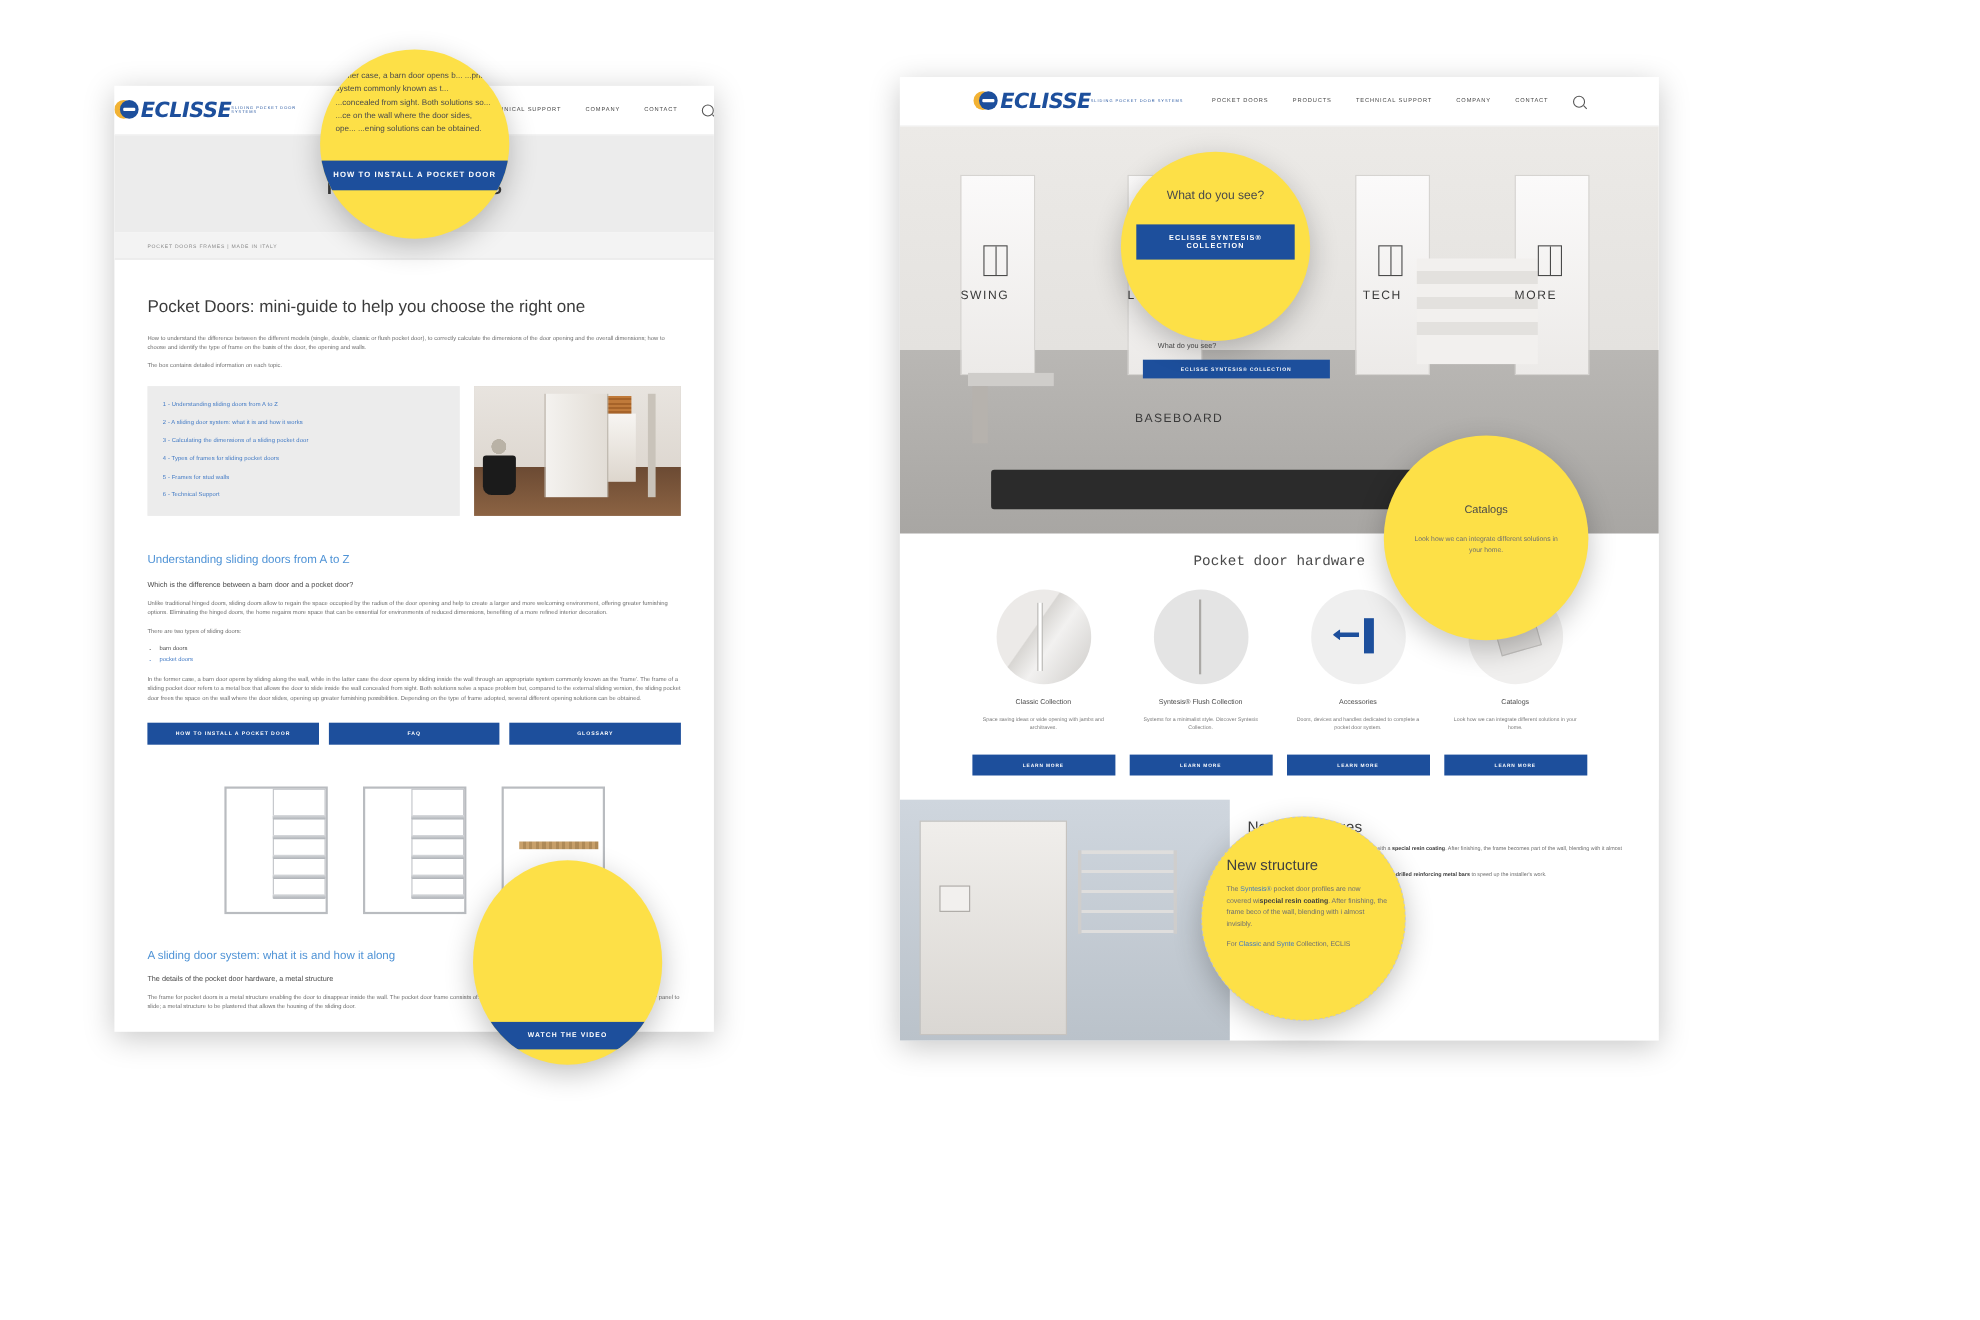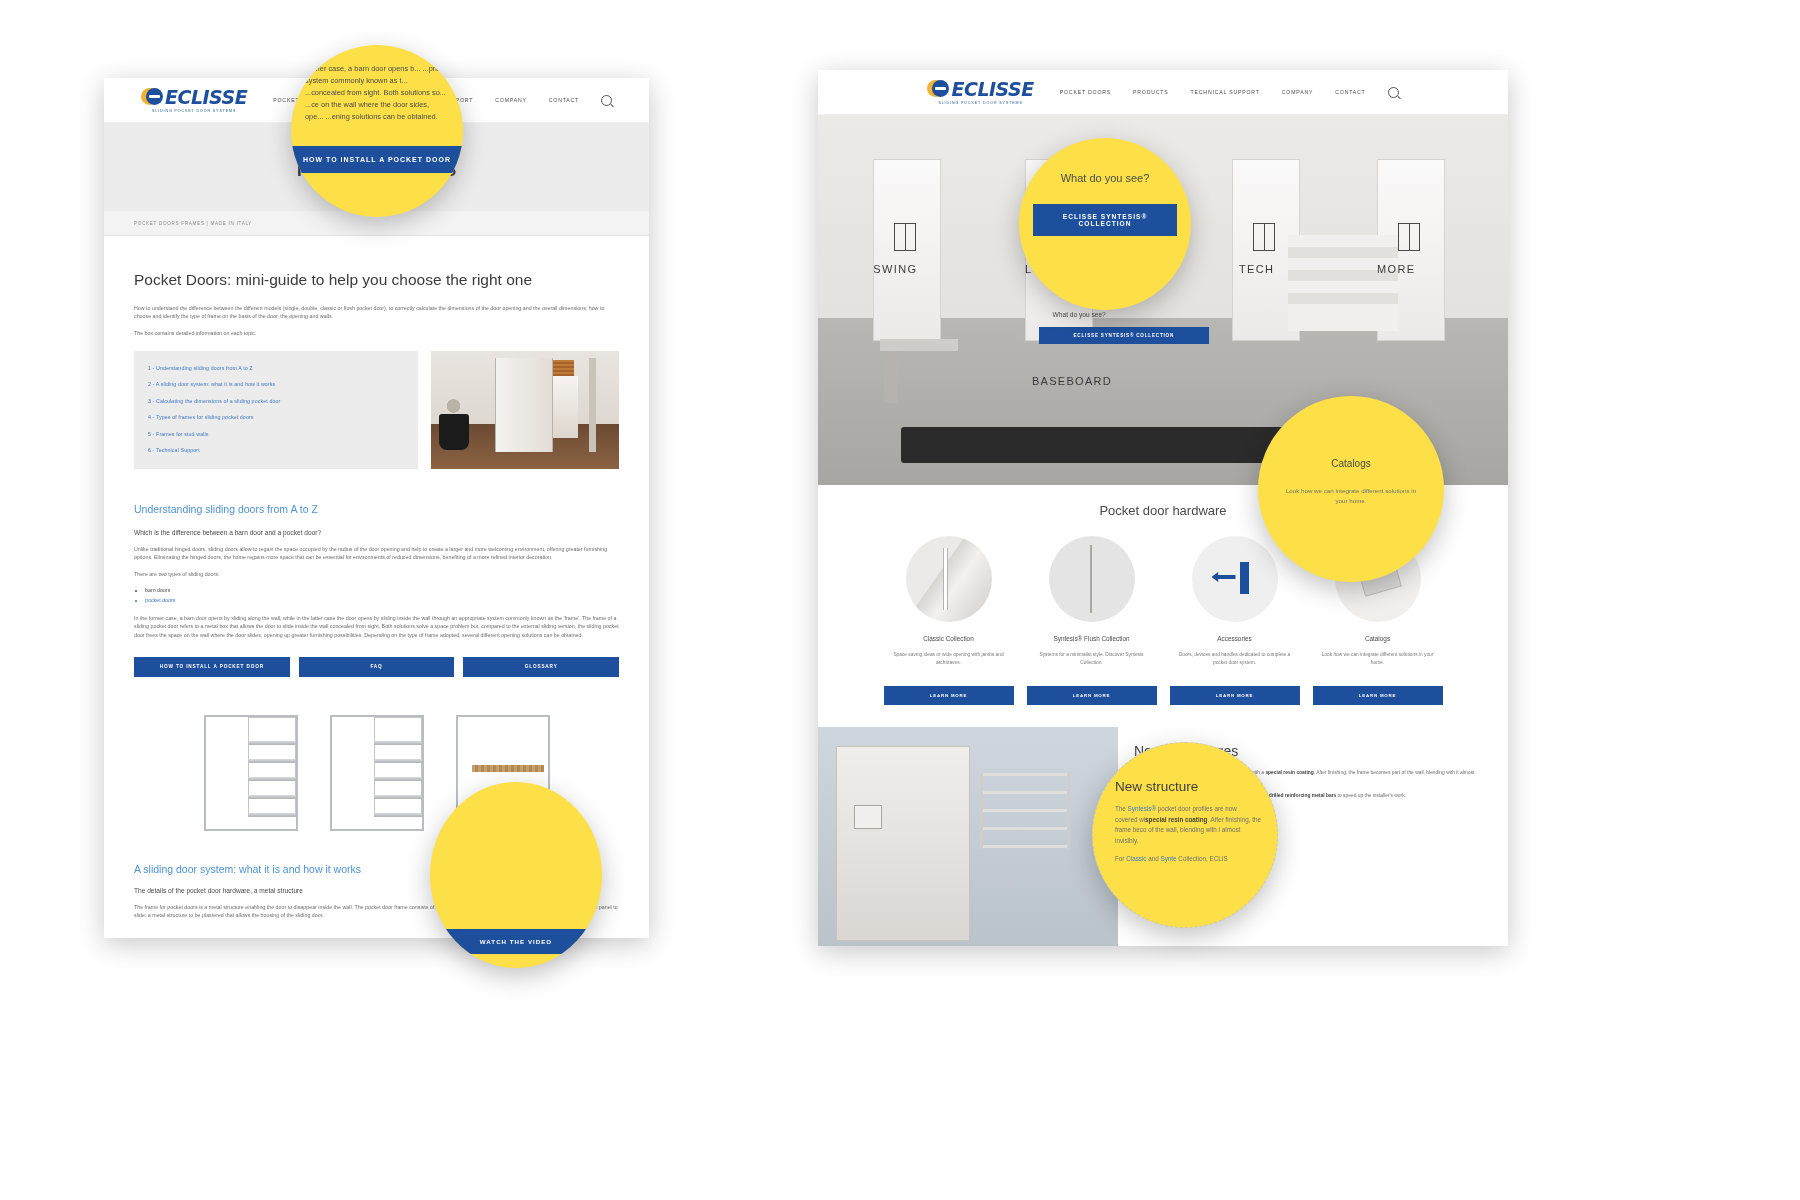--- a/index.html
+++ b/index.html
@@ -6,21 +6,21 @@
   body{width:1800px;height:1200px;overflow:hidden;font-family:"Liberation Sans",sans-serif;-webkit-font-smoothing:antialiased;}
   .stage{position:relative;width:1800px;height:1200px;background:#fff;}
 
   
   .page{position:absolute;background:#fff;box-shadow:0 6px 26px rgba(0,0,0,.22);overflow:hidden;}
   .page-left{left:104px;top:78px;width:545px;height:860px;}
   .page-right{left:818px;top:70px;width:690px;height:876px;}
 
   
   .site-head{display:flex;align-items:center;justify-content:center;gap:26px;height:44px;background:#fff;border-bottom:1px solid #f0f0f0;}
-  .logo{display:flex;flex-direction:column;align-items:center;line-height:1;}
+  .logo{display:flex;flex-direction:row;align-items:center;line-height:1;}
   .logo-row{display:flex;align-items:center;gap:3px;}
   .logo-mark{position:relative;width:21px;height:21px;}
   .logo-mark .c1{position:absolute;left:0;top:1px;width:17px;height:17px;border-radius:50%;background:#f2b233;}
   .logo-mark .c2{position:absolute;left:5px;top:1px;width:17px;height:17px;border-radius:50%;background:#1d4f9c;}
   .logo-mark .c2:after{content:"";position:absolute;left:3px;top:7px;width:11px;height:3px;background:#fff;border-radius:1px;}
   .logo-word{font-family:"DejaVu Sans",sans-serif;font-weight:bold;font-style:italic;font-size:19px;letter-spacing:-.5px;color:#1d4f9c;}
   .logo-sub{font-size:3.6px;letter-spacing:.9px;color:#1d4f9c;margin-top:2px;text-transform:uppercase;}
   .nav{display:flex;align-items:center;gap:22px;}
   .nav a{font-size:5.2px;letter-spacing:.8px;color:#4a4a4a;text-decoration:none;text-transform:uppercase;white-space:nowrap;}
   .nav-search{width:9px;height:9px;border:1.2px solid #555;border-radius:50%;position:relative;}
@@ -77,21 +77,21 @@
   .hp-ico{position:absolute;width:20px;height:26px;border:1.3px solid #4a4a4a;}
   .hp-ico:after{content:"";position:absolute;left:50%;top:0;bottom:0;width:1.3px;background:#4a4a4a;}
   .hp-lab{position:absolute;font-size:11px;letter-spacing:1.4px;color:#3a3a3a;font-weight:300;}
   .hp-rug{position:absolute;left:12%;right:14%;bottom:22px;height:36px;background:#2b2b2b;border-radius:3px;}
   .hp-stairs{position:absolute;right:16%;top:120px;width:110px;height:96px;background:linear-gradient(180deg,#f2f0ee 0 12%,#e3e1de 12% 24%,#f2f0ee 24% 36%,#e3e1de 36% 48%,#f2f0ee 48% 60%,#e3e1de 60% 72%,#f2f0ee 72% 100%);}
   .hp-bench{position:absolute;left:9%;top:224px;width:78px;height:12px;background:#cfcdca;}
   .hp-bench:after{content:"";position:absolute;left:4px;top:12px;width:14px;height:52px;background:#b6b2ad;}
   .hp-base{position:absolute;font-size:11px;letter-spacing:1.3px;color:#3a3a3a;font-weight:300;}
 
   .hw{padding:18px 0 22px 0;background:#fff;}
-  .hw-title{text-align:center;font-size:13px;font-weight:300;color:#4a4a4a;margin:0 0 18px 0;}
+  .hw-title{text-align:center;font-size:13px;font-weight:300;color:#4a4a4a;margin:0 0 18px 0;font-family:Liberation Mono, monospace;}
   .hw-grid{display:flex;gap:13px;justify-content:center;}
   .hw-card{width:130px;text-align:center;}
   .hw-circ{width:86px;height:86px;border-radius:50%;margin:0 auto 12px auto;background:#e4e4e4;position:relative;overflow:hidden;}
   .hw-c1{background:linear-gradient(125deg,#eceae8 40%,#d8d6d3 41%,#f2f1f0 58%,#cdcbc8 100%);}
   .hw-c1:after{content:"";position:absolute;left:44%;top:14%;width:3px;height:72%;background:#fff;border-left:1px solid #b5b3b0;border-right:1px solid #b5b3b0;}
   .hw-c2{background:linear-gradient(125deg,#efedeb 40%,#dbd9d6 41%,#f4f3f2 60%,#cecccа 100%);}
   .hw-c2:after{content:"";position:absolute;left:48%;top:10%;width:2px;height:80%;background:#aaa8a5;}
   .hw-c3{background:#efefef;}
   .hw-c3 .ar{position:absolute;left:20px;top:36px;width:24px;height:10px;background:#1d4f9c;clip-path:polygon(0 50%,28% 0,28% 30%,100% 30%,100% 70%,28% 70%,28% 100%);}
   .hw-c3 .bar{position:absolute;left:48px;top:26px;width:9px;height:32px;background:#1d4f9c;}
@@ -255,21 +255,21 @@
           <i class="fr-rung" style="top:70px"></i>
             <i class="fr-rung" style="top:88px"></i>
           <i class="fr-rung" style="top:106px"></i>
         </div>
         <div class="frame">
           <i class="fr-outer"></i>
           <i class="fr-wood" style="top:58px"></i>
         </div>
       </div>
 
-      <h3 class="sec-h2">A sliding door system: what it is and how it works</h3>
+      <h3 class="sec-h2">A sliding door system: what it is and how it along</h3>
       <h4 class="sub-h">The details of the pocket door hardware, a metal structure</h4>
       <p class="art-p">The frame for pocket doors is a metal structure enabling the door to disappear inside the wall. The pocket door frame consists of: a sliding system (track) located in the upper part that allows the door panel to slide; a metal structure to be plastered that allows the housing of the sliding door.</p>
     </div>
   </div>
 
   <div class="page page-right">
 
     <div class="site-head">
       <div class="logo">
         <div class="logo-row">

